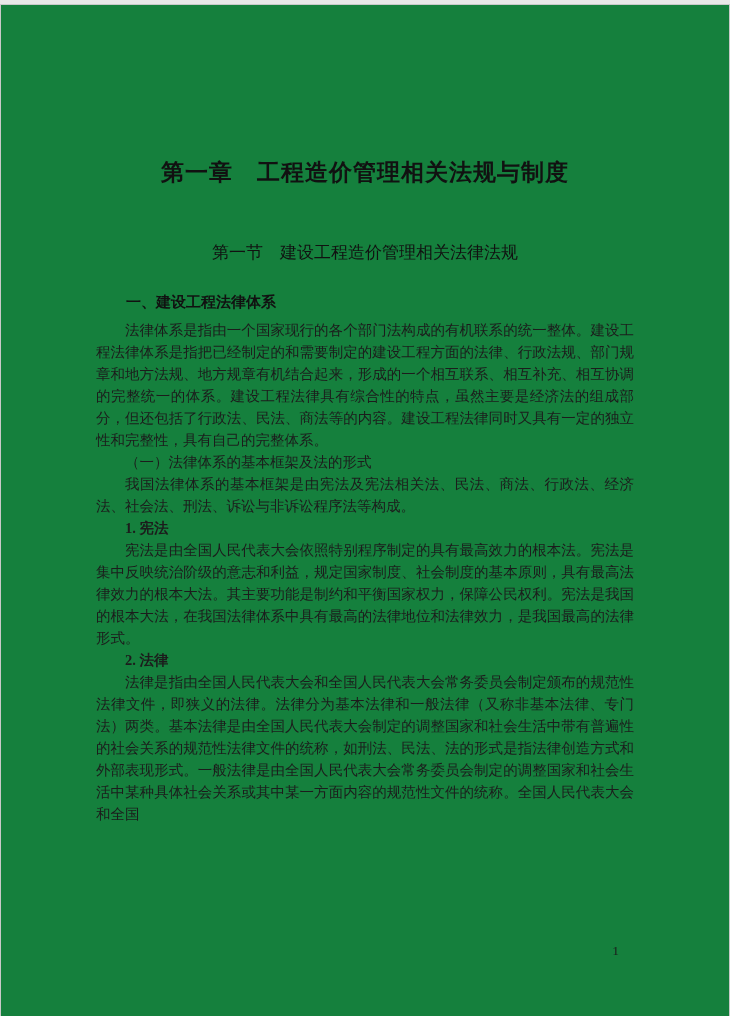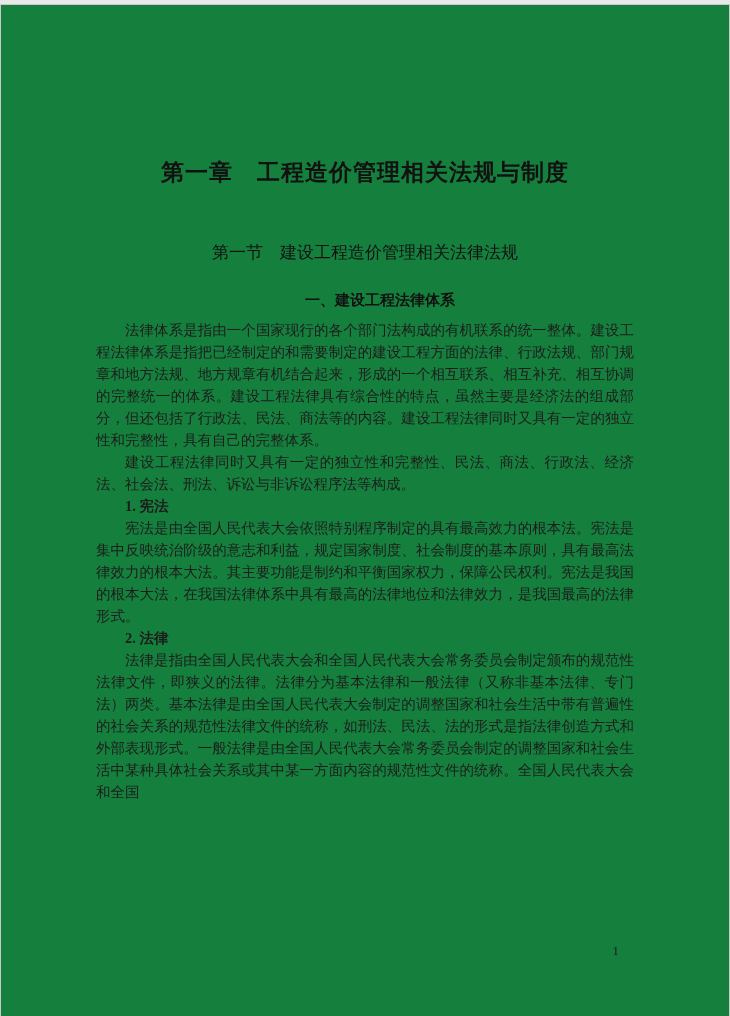--- a/index.html
+++ b/index.html
@@ -33,27 +33,26 @@
     margin: 54px 0 0 0;
     text-align: center;
     font-family: "Liberation Sans", "DejaVu Sans", sans-serif;
     font-weight: normal;
     font-size: 17px;
     line-height: 24px;
     color: #111;
   }
   .heading-1 {
     margin: 26px 0 0 0;
-    font-family: Liberation Mono, monospace;
+    font-family: Liberation Sans, sans-serif;
     font-weight: bold;
     font-size: 15px;
     line-height: 22px;
     text-indent: 2em;
     color: #111;
-    text-align: center;
   }
   .paragraphs {
     margin-top: 6px;
   }
   .para {
     margin: 0;
     font-family: Liberation Sans, sans-serif;
     font-size: 14.5px;
     line-height: 22px;
     text-align: justify;
@@ -79,20 +78,21 @@
 </style>
 </head>
 <body>
 
 <div class="page">
   <h1 class="chapter-title">第一章　工程造价管理相关法规与制度</h1>
   <h2 class="section-title">第一节　建设工程造价管理相关法律法规</h2>
   <h3 class="heading-1">一、建设工程法律体系</h3>
   <div class="paragraphs">
       <p class="para body">法律体系是指由一个国家现行的各个部门法构成的有机联系的统一整体。建设工程法律体系是指把已经制定的和需要制定的建设工程方面的法律、行政法规、部门规章和地方法规、地方规章有机结合起来，形成的一个相互联系、相互补充、相互协调的完整统一的体系。建设工程法律具有综合性的特点，虽然主要是经济法的组成部分，但还包括了行政法、民法、商法等的内容。建设工程法律同时又具有一定的独立性和完整性，具有自己的完整体系。</p>
-      <p class="para body">建设工程法律同时又具有一定的独立性和完整性、民法、商法、行政法、经济法、社会法、刑法、诉讼与非诉讼程序法等构成。</p>
+      <p class="para subheading">（一）法律体系的基本框架及法的形式</p>
+      <p class="para body">我国法律体系的基本框架是由宪法及宪法相关法、民法、商法、行政法、经济法、社会法、刑法、诉讼与非诉讼程序法等构成。</p>
       <p class="para numbered">1. 宪法</p>
       <p class="para body">宪法是由全国人民代表大会依照特别程序制定的具有最高效力的根本法。宪法是集中反映统治阶级的意志和利益，规定国家制度、社会制度的基本原则，具有最高法律效力的根本大法。其主要功能是制约和平衡国家权力，保障公民权利。宪法是我国的根本大法，在我国法律体系中具有最高的法律地位和法律效力，是我国最高的法律形式。</p>
       <p class="para numbered">2. 法律</p>
       <p class="para body">法律是指由全国人民代表大会和全国人民代表大会常务委员会制定颁布的规范性法律文件，即狭义的法律。法律分为基本法律和一般法律（又称非基本法律、专门法）两类。基本法律是由全国人民代表大会制定的调整国家和社会生活中带有普遍性的社会关系的规范性法律文件的统称，如刑法、民法、法的形式是指法律创造方式和外部表现形式。一般法律是由全国人民代表大会常务委员会制定的调整国家和社会生活中某种具体社会关系或其中某一方面内容的规范性文件的统称。全国人民代表大会和全国</p>
     </div>
   <div class="page-number">1</div>
 </div>
 
 </body></html>

